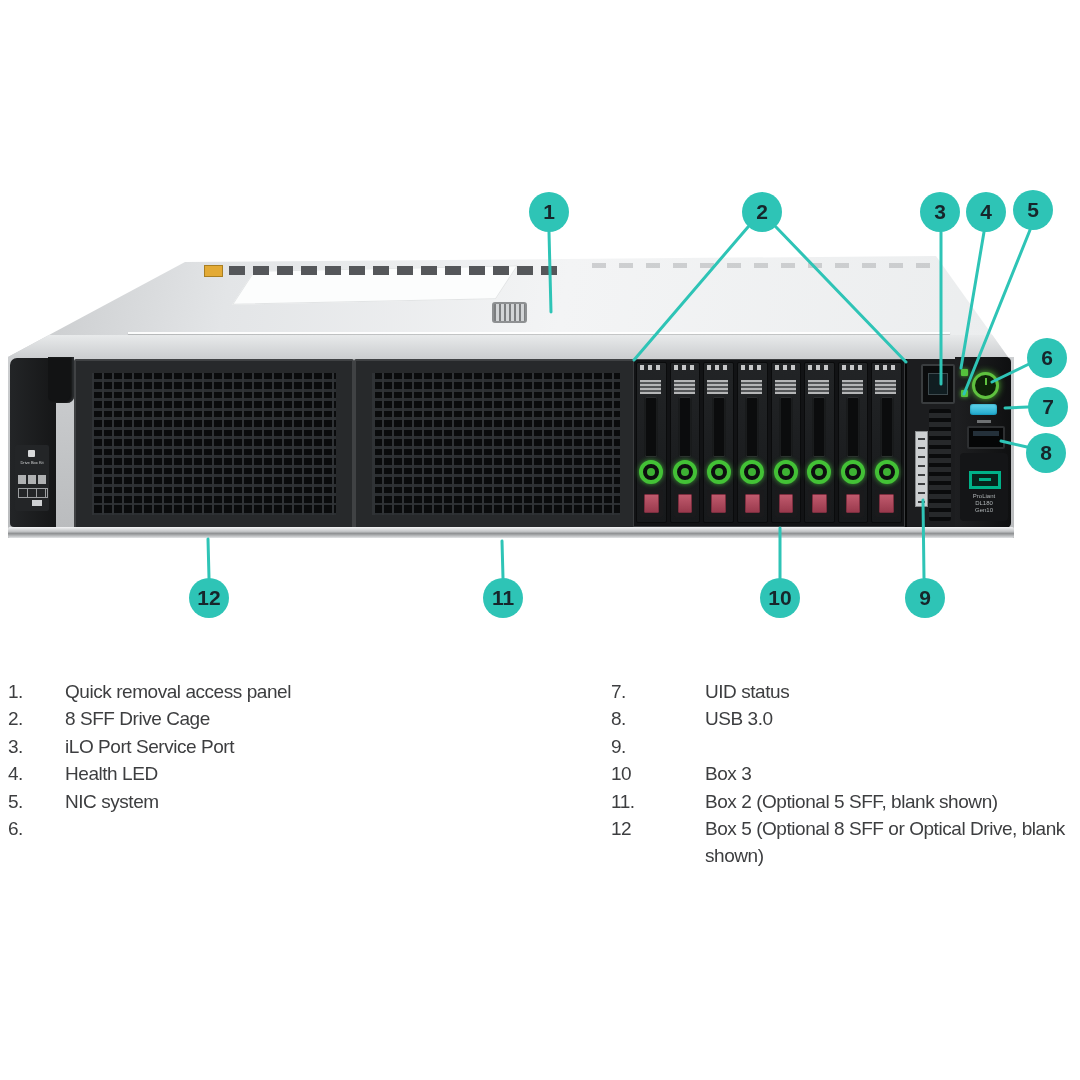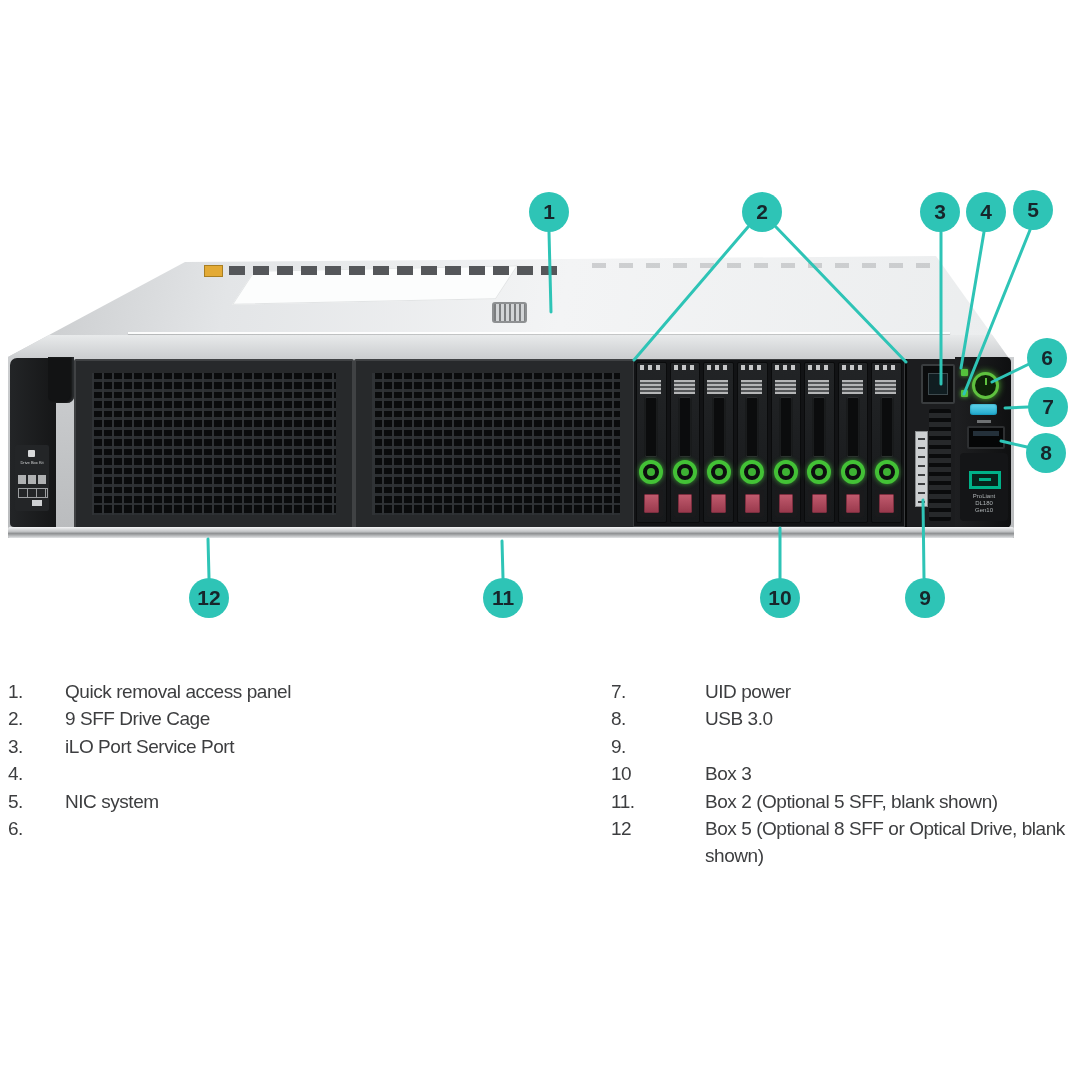--- a/index.html
+++ b/index.html
@@ -276,41 +276,42 @@
   </div>
 
   <div class="legend">
     <div class="leg-col left">
       <div class="leg-item">
           <span class="leg-num">1.</span>
           <span class="leg-label">Quick removal access panel</span>
         </div>
       <div class="leg-item">
           <span class="leg-num">2.</span>
-          <span class="leg-label">9 SFF Drive Cage</span>
+          <span class="leg-label">8 SFF Drive Cage</span>
         </div>
       <div class="leg-item">
           <span class="leg-num">3.</span>
           <span class="leg-label">iLO Port Service Port</span>
         </div>
       <div class="leg-item">
           <span class="leg-num">4.</span>
+          <span class="leg-label">Health LED</span>
         </div>
       <div class="leg-item">
           <span class="leg-num">5.</span>
           <span class="leg-label">NIC system</span>
         </div>
       <div class="leg-item">
           <span class="leg-num">6.</span>
         </div>
     </div>
     <div class="leg-col right">
       <div class="leg-item">
           <span class="leg-num">7.</span>
-          <span class="leg-label">UID power</span>
+          <span class="leg-label">UID status</span>
         </div>
       <div class="leg-item">
           <span class="leg-num">8.</span>
           <span class="leg-label">USB 3.0</span>
         </div>
       <div class="leg-item">
           <span class="leg-num">9.</span>
         </div>
       <div class="leg-item">
           <span class="leg-num">10</span>

